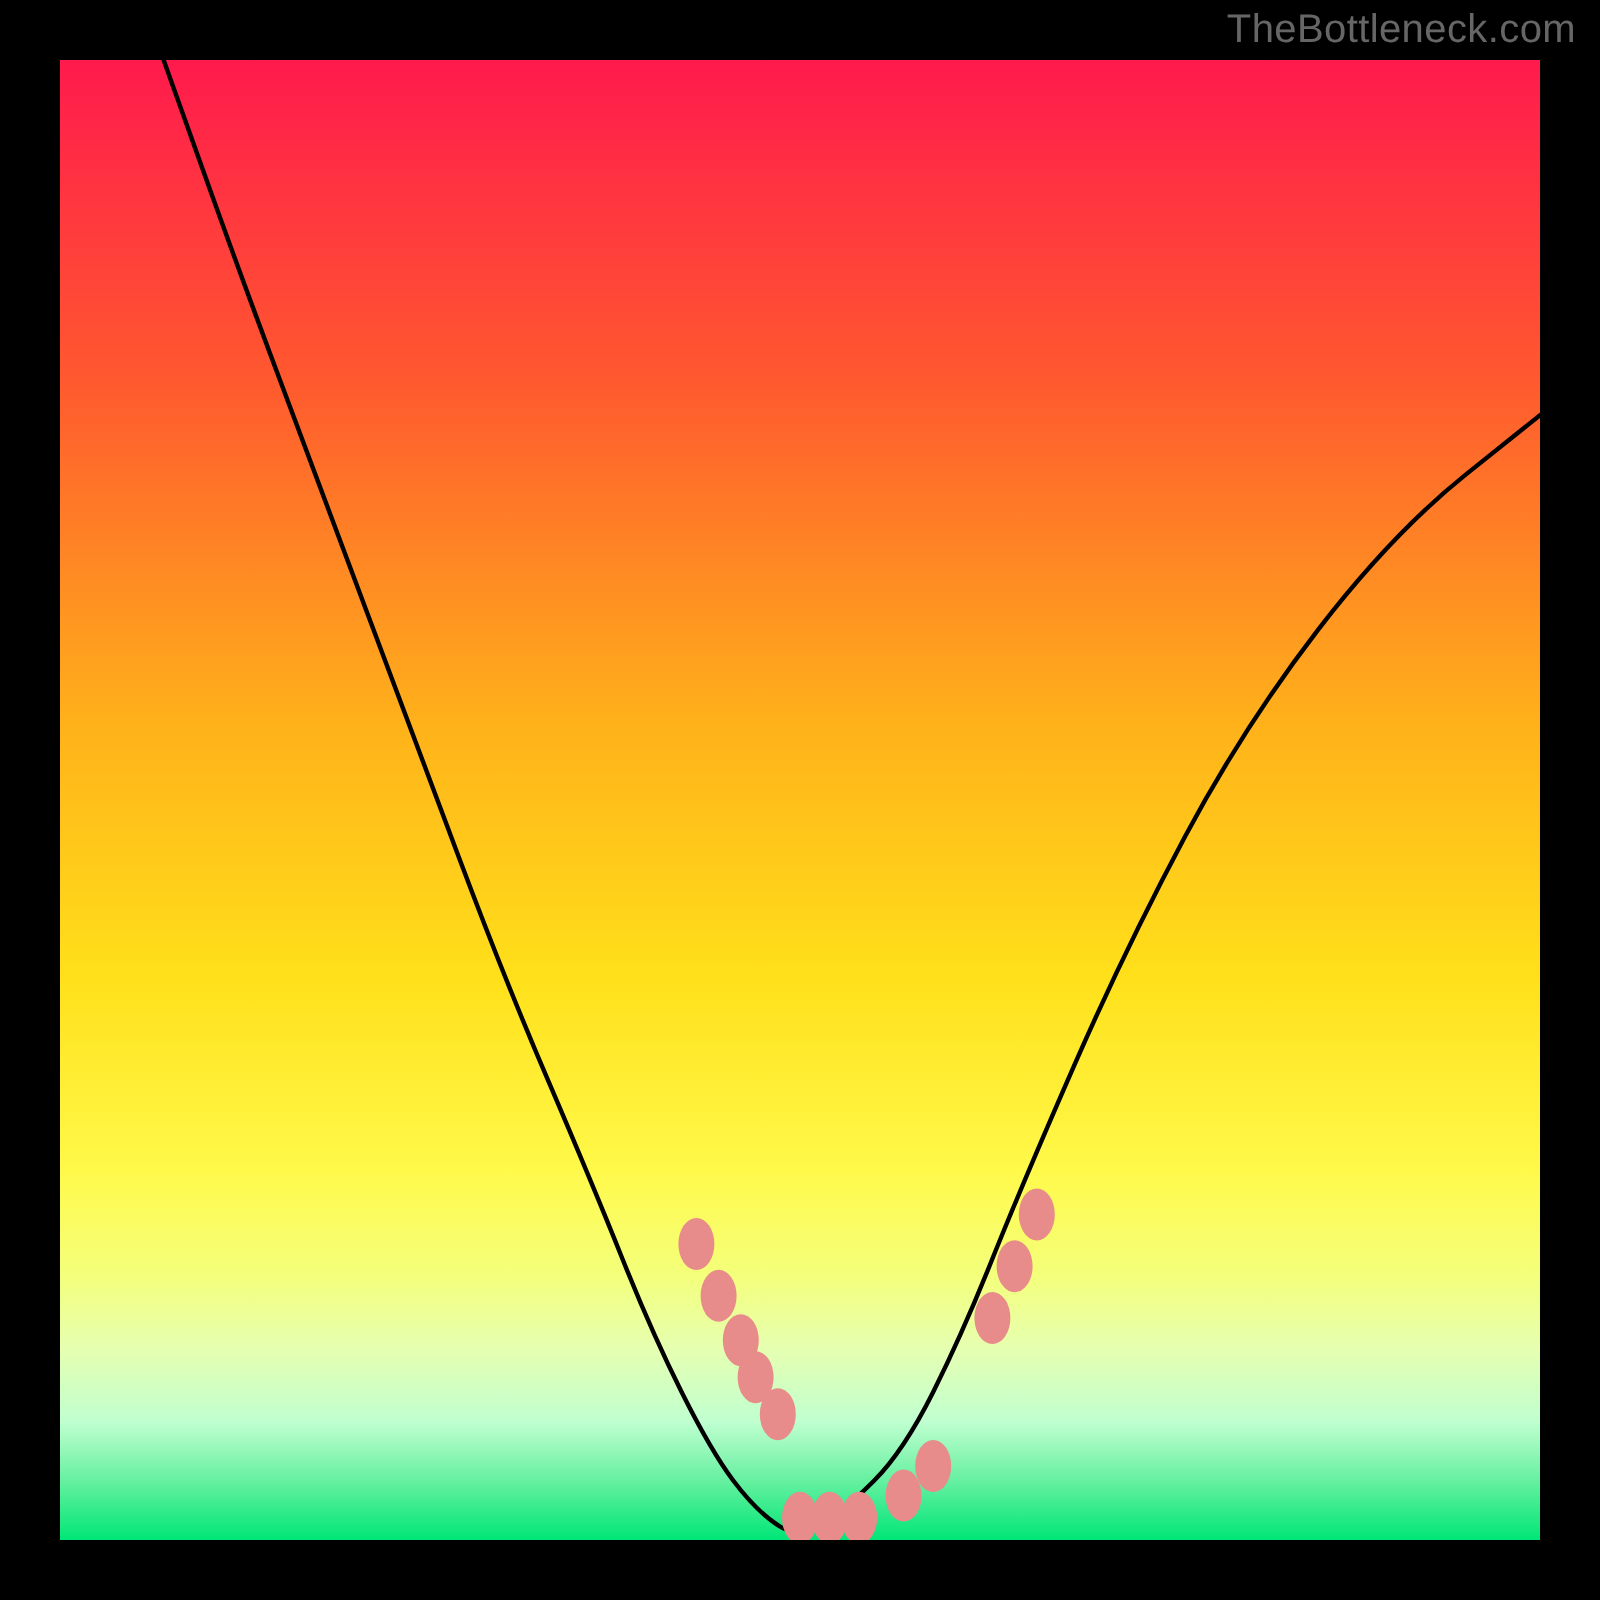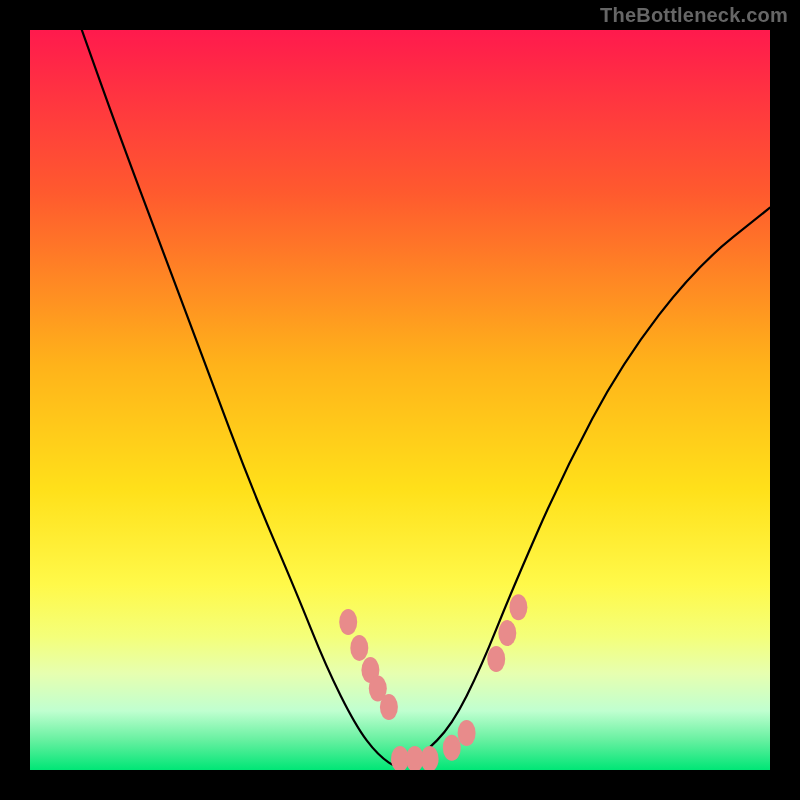--- a/index.html
+++ b/index.html
@@ -16,21 +16,21 @@
     width: 800px;
     height: 800px;
     background: #000;
   }
   .watermark {
     position: absolute;
     top: 4px;
     right: 12px;
     color: #666;
     font-size: 20px;
-    font-weight: 700;
+    font-weight: 400;
     letter-spacing: 0.2px;
     z-index: 5;
   }
   svg {
     position: absolute;
     top: 0;
     left: 0;
   }
 </style>
 </head>

